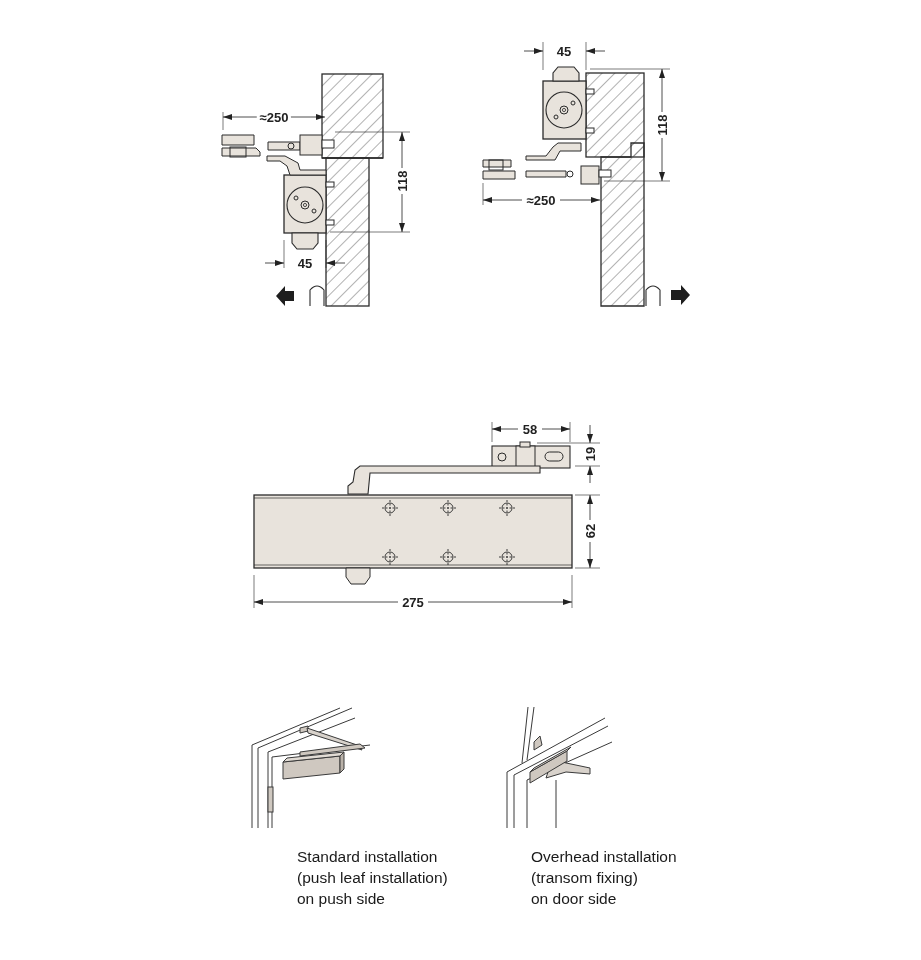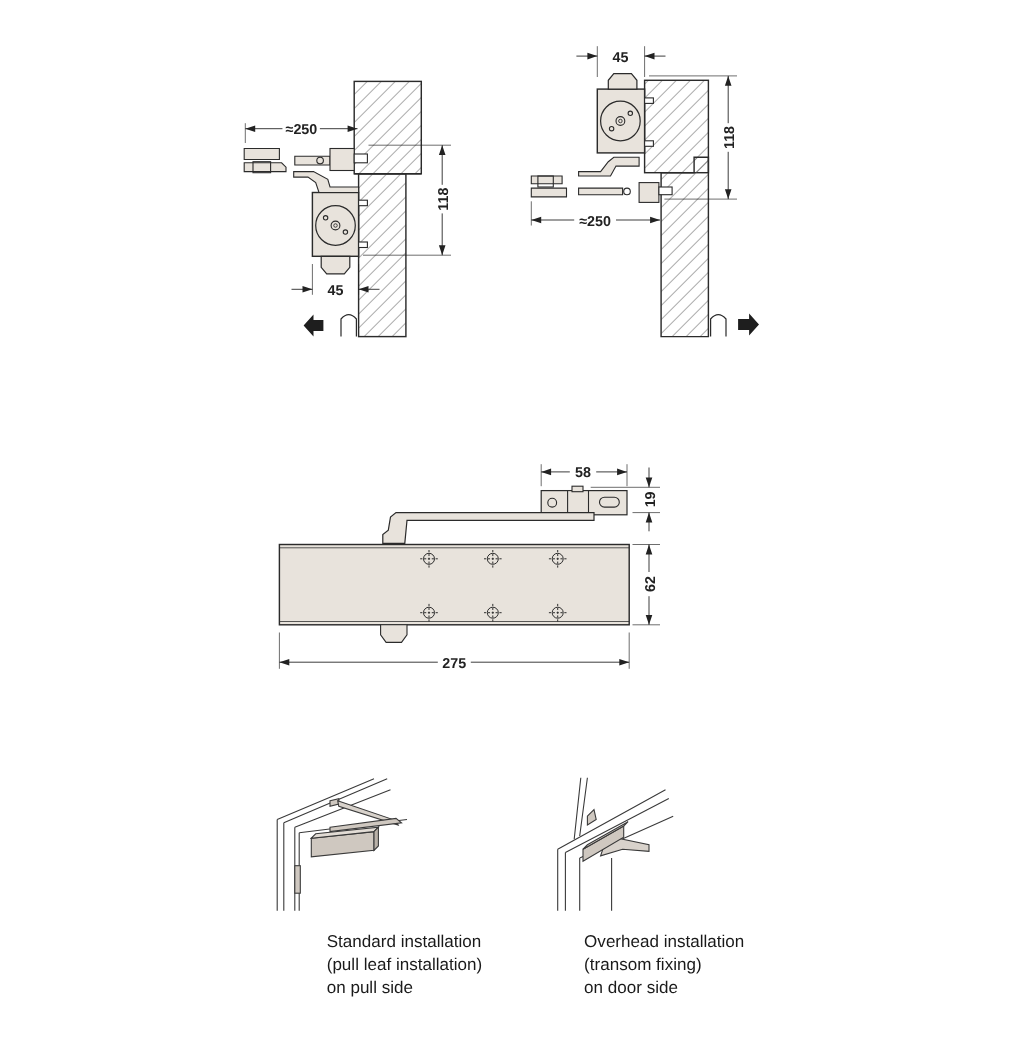--- a/index.html
+++ b/index.html
@@ -211,21 +211,21 @@
     <path d="M507,772 L605,718 M507,772 L507,828 M514,775 L514,828 M514,775 L608,726 M527,780 L527,828 M527,780 L612,742 M556,780 L556,828"></path>
     <path d="M534,742 L540,736 L542,745 L534,750 Z" fill="#cfc8c0"></path>
     <path d="M552,760 L590,768 L590,774 L566,772 L546,778 Z" fill="#d8d2cb"></path>
     <path d="M530,772 L567,751 L567,761 L530,783 Z" fill="#cfc8c0"></path>
     <path d="M530,772 L534,768 L571,747 L567,751 Z" fill="#e2dcd5"></path>
   </g>
 </svg>
 
 <div class="caption" style="left:253px;top:846px;margin-left:44px;">
   <div>Standard installation</div>
-  <div>(pull leaf installation)</div>
-  <div>on pull side</div>
+  <div>(push leaf installation)</div>
+  <div>on push side</div>
 </div>
 
 <div class="caption" style="left:507px;top:846px;margin-left:24px;">
   <div>Overhead installation</div>
   <div>(transom fixing)</div>
   <div>on door side</div>
 </div>
 
 </body></html>

